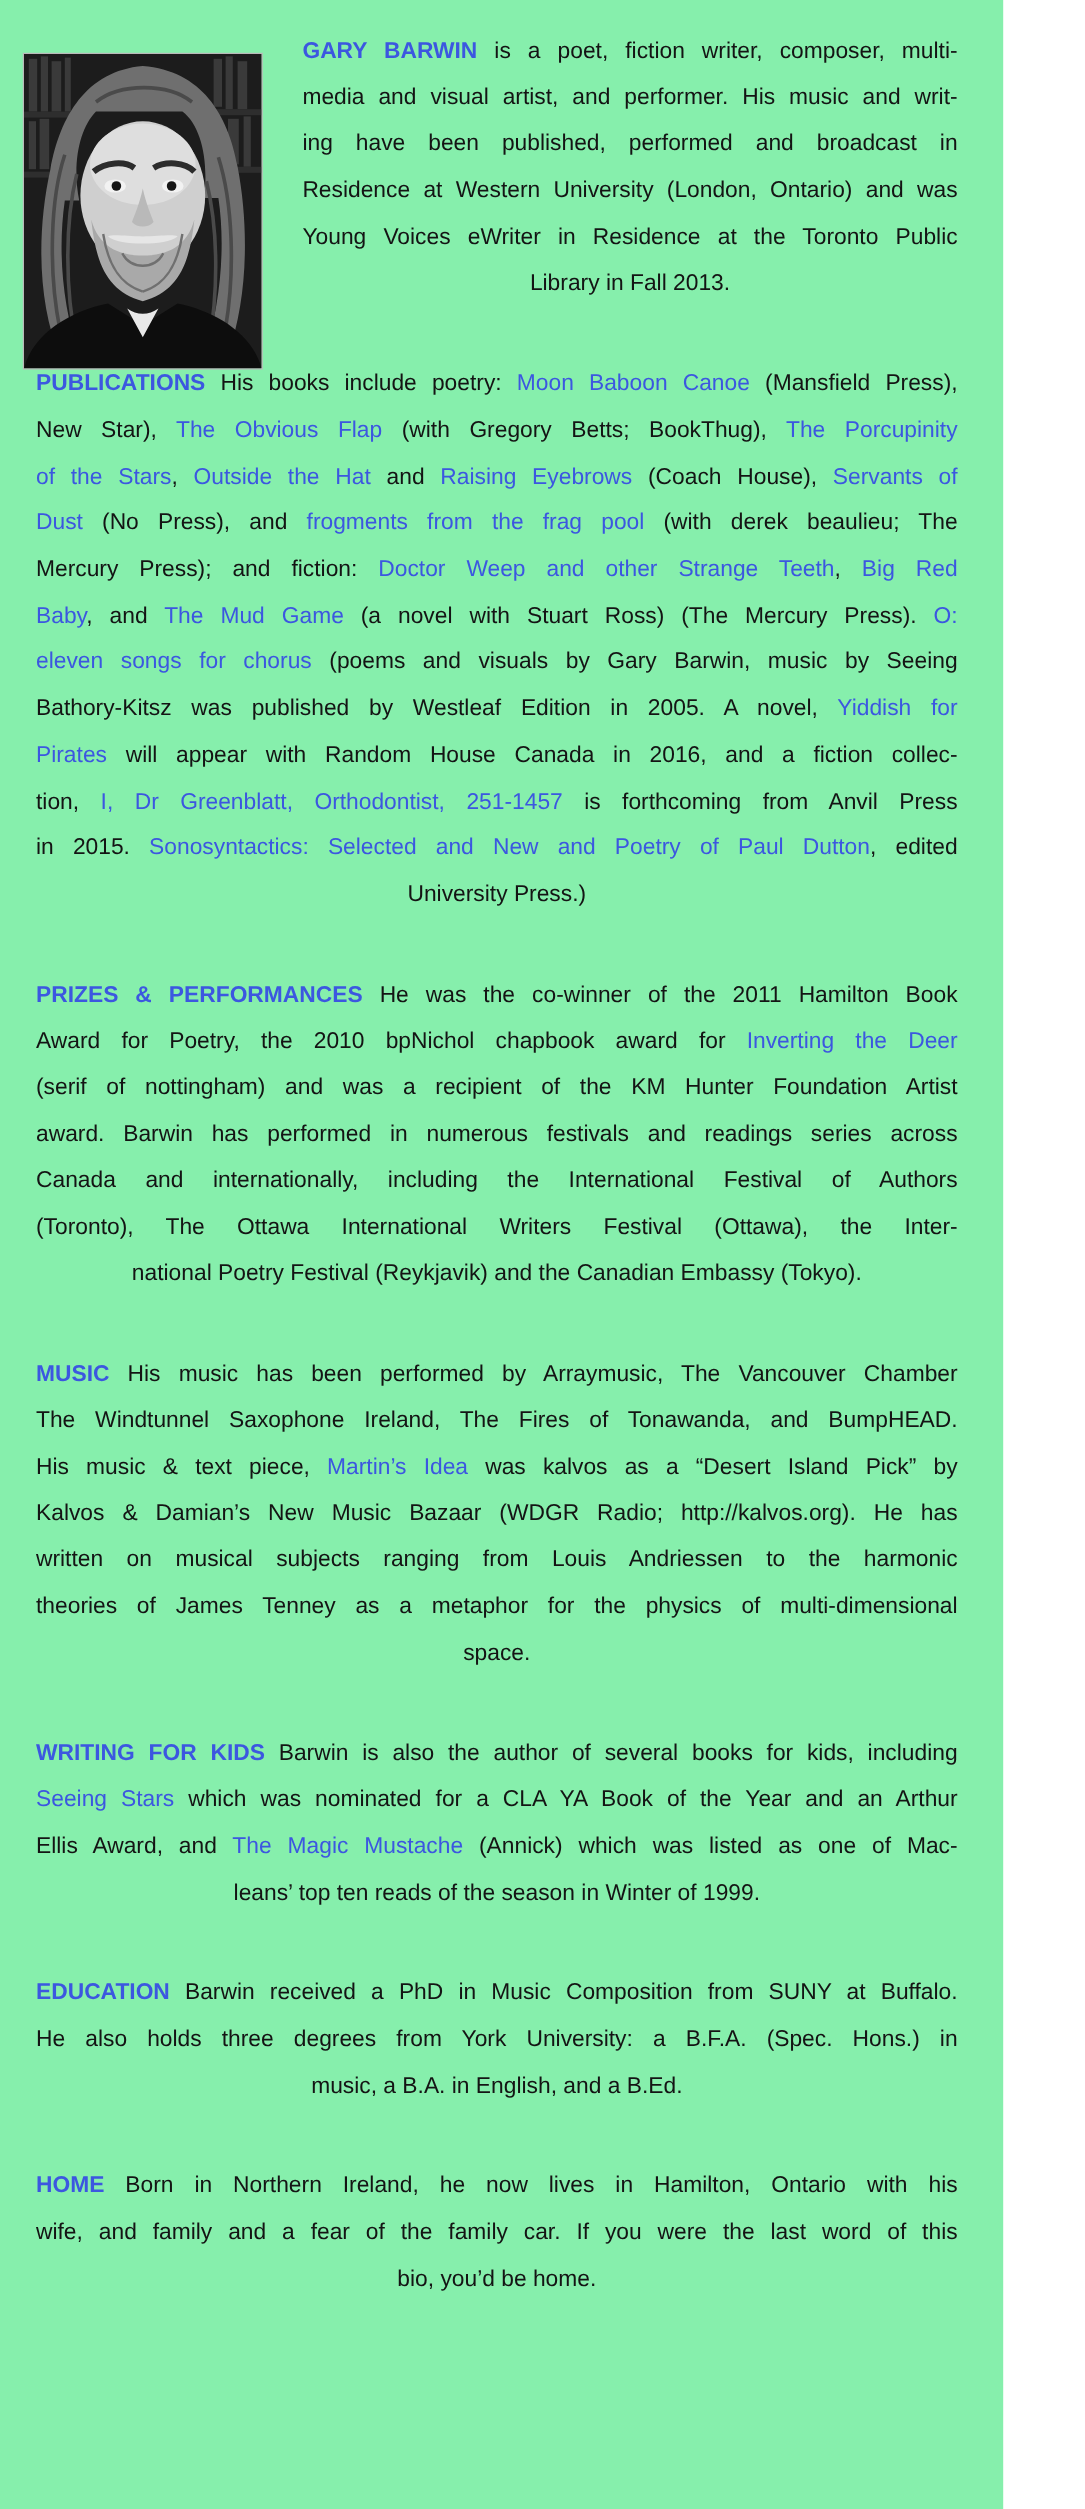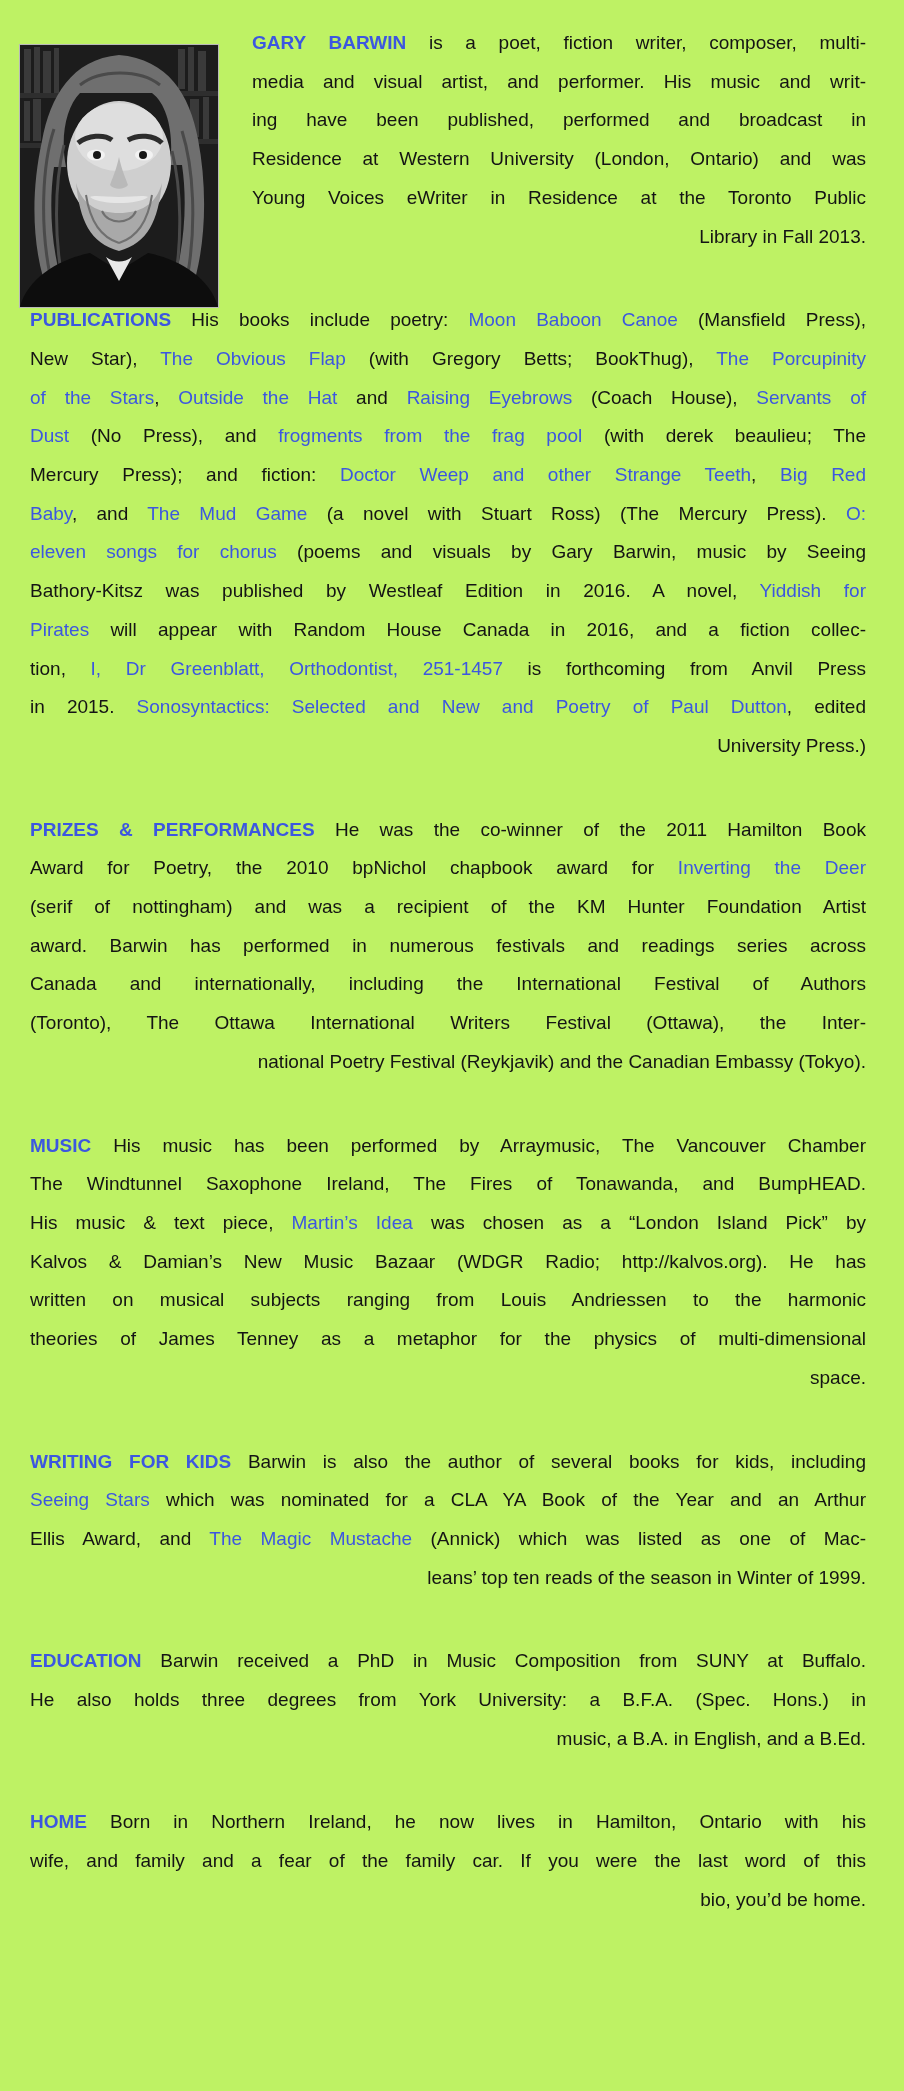--- a/index.html
+++ b/index.html
@@ -1,38 +1,38 @@
 <!DOCTYPE html>
 <html><head>
 <meta charset="utf-8">
 <style>
   html,body{margin:0;padding:0;background:#ffffff;}
   .page{
     position:relative;
-    width:904px;height:2091px;
-    background:#bef264;
+    width:836px;height:2091px;
+    background:#86efac;
     font-family:"Liberation Sans",sans-serif;
     font-size:19px;
     color:#141414;
     overflow:hidden;
   }
   .photo-frame{
     position:absolute;left:20px;top:45px;
     width:198px;height:262px;
     outline:1px solid #b9b9b9;
     background:#1e1e1e;
   }
   .photo-frame svg{display:block;}
   .content{padding:24px 38px 0 30px;}
   .para{margin-bottom:45px;}
   .para.intro{margin-left:222px;}
   .line{
     line-height:38.7px;
     white-space:nowrap;
-    text-align:right;
+    text-align:center;
   }
   .line.just{
     text-align:justify;
     text-align-last:justify;
   }
   .seg-h{color:#3c57e0;font-weight:bold;}
   .seg-l{color:#3c57e0;cursor:pointer;}
   .seg-p{color:#141414;}
 </style>
 </head>
@@ -110,39 +110,39 @@
         <div class="line last"><span class="seg-p">Library in Fall 2013.</span></div>
       </div>
       <div class="para">
         <div class="line just"><span class="seg-h">PUBLICATIONS</span><span class="seg-p"> His books include poetry: </span><span class="seg-l">Moon Baboon Canoe</span><span class="seg-p"> (Mansfield Press),</span></div>
         <div class="line just"><span class="seg-p">New Star), </span><span class="seg-l">The Obvious Flap</span><span class="seg-p"> (with Gregory Betts; BookThug), </span><span class="seg-l">The Porcupinity</span></div>
         <div class="line just"><span class="seg-l">of the Stars</span><span class="seg-p">, </span><span class="seg-l">Outside the Hat</span><span class="seg-p"> and </span><span class="seg-l">Raising Eyebrows</span><span class="seg-p"> (Coach House), </span><span class="seg-l">Servants of</span></div>
         <div class="line just"><span class="seg-l">Dust</span><span class="seg-p"> (No Press), and </span><span class="seg-l">frogments from the frag pool</span><span class="seg-p"> (with derek beaulieu; The</span></div>
         <div class="line just"><span class="seg-p">Mercury Press); and fiction: </span><span class="seg-l">Doctor Weep and other Strange Teeth</span><span class="seg-p">, </span><span class="seg-l">Big Red</span></div>
         <div class="line just"><span class="seg-l">Baby</span><span class="seg-p">, and </span><span class="seg-l">The Mud Game</span><span class="seg-p"> (a novel with Stuart Ross) (The Mercury Press). </span><span class="seg-l">O:</span></div>
         <div class="line just"><span class="seg-l">eleven songs for chorus</span><span class="seg-p"> (poems and visuals by Gary Barwin, music by Seeing</span></div>
-        <div class="line just"><span class="seg-p">Bathory-Kitsz was published by Westleaf Edition in 2016. A novel, </span><span class="seg-l">Yiddish for</span></div>
+        <div class="line just"><span class="seg-p">Bathory-Kitsz was published by Westleaf Edition in 2005. A novel, </span><span class="seg-l">Yiddish for</span></div>
         <div class="line just"><span class="seg-l">Pirates</span><span class="seg-p"> will appear with Random House Canada in 2016, and a fiction collec-</span></div>
         <div class="line just"><span class="seg-p">tion, </span><span class="seg-l">I, Dr Greenblatt, Orthodontist, 251-1457</span><span class="seg-p"> is forthcoming from Anvil Press</span></div>
         <div class="line just"><span class="seg-p">in 2015. </span><span class="seg-l">Sonosyntactics: Selected and New and Poetry of Paul Dutton</span><span class="seg-p">, edited</span></div>
         <div class="line last"><span class="seg-p">University Press.)</span></div>
       </div>
       <div class="para">
         <div class="line just"><span class="seg-h">PRIZES &amp; PERFORMANCES</span><span class="seg-p"> He was the co-winner of the 2011 Hamilton Book</span></div>
         <div class="line just"><span class="seg-p">Award for Poetry, the 2010 bpNichol chapbook award for </span><span class="seg-l">Inverting the Deer</span></div>
         <div class="line just"><span class="seg-p">(serif of nottingham) and was a recipient of the KM Hunter Foundation Artist</span></div>
         <div class="line just"><span class="seg-p">award.  Barwin has performed in numerous festivals and readings series across</span></div>
         <div class="line just"><span class="seg-p">Canada and internationally, including the International Festival of Authors</span></div>
         <div class="line just"><span class="seg-p">(Toronto), The Ottawa International Writers Festival (Ottawa), the Inter-</span></div>
         <div class="line last"><span class="seg-p">national Poetry Festival (Reykjavik) and the Canadian Embassy (Tokyo).</span></div>
       </div>
       <div class="para">
         <div class="line just"><span class="seg-h">MUSIC</span><span class="seg-p"> His music has been performed by Arraymusic, The Vancouver Chamber</span></div>
         <div class="line just"><span class="seg-p">The Windtunnel Saxophone Ireland, The Fires of Tonawanda, and BumpHEAD.</span></div>
-        <div class="line just"><span class="seg-p">His music &amp; text piece, </span><span class="seg-l">Martin’s Idea</span><span class="seg-p"> was chosen as a “London Island Pick” by</span></div>
+        <div class="line just"><span class="seg-p">His music &amp; text piece, </span><span class="seg-l">Martin’s Idea</span><span class="seg-p"> was kalvos as a “Desert Island Pick” by</span></div>
         <div class="line just"><span class="seg-p">Kalvos &amp; Damian’s New Music Bazaar (WDGR Radio; http://kalvos.org). He has</span></div>
         <div class="line just"><span class="seg-p">written on musical subjects ranging from Louis Andriessen to the harmonic</span></div>
         <div class="line just"><span class="seg-p">theories of James Tenney as a metaphor for the physics of multi-dimensional</span></div>
         <div class="line last"><span class="seg-p">space.</span></div>
       </div>
       <div class="para">
         <div class="line just"><span class="seg-h">WRITING FOR KIDS</span><span class="seg-p"> Barwin is also the author of several books for kids, including</span></div>
         <div class="line just"><span class="seg-l">Seeing Stars</span><span class="seg-p"> which was nominated for a CLA YA Book of the Year and an Arthur</span></div>
         <div class="line just"><span class="seg-p">Ellis Award, and </span><span class="seg-l">The Magic Mustache</span><span class="seg-p"> (Annick) which was listed as one of Mac-</span></div>
         <div class="line last"><span class="seg-p">leans’ top ten reads of the season in Winter of 1999.</span></div>

